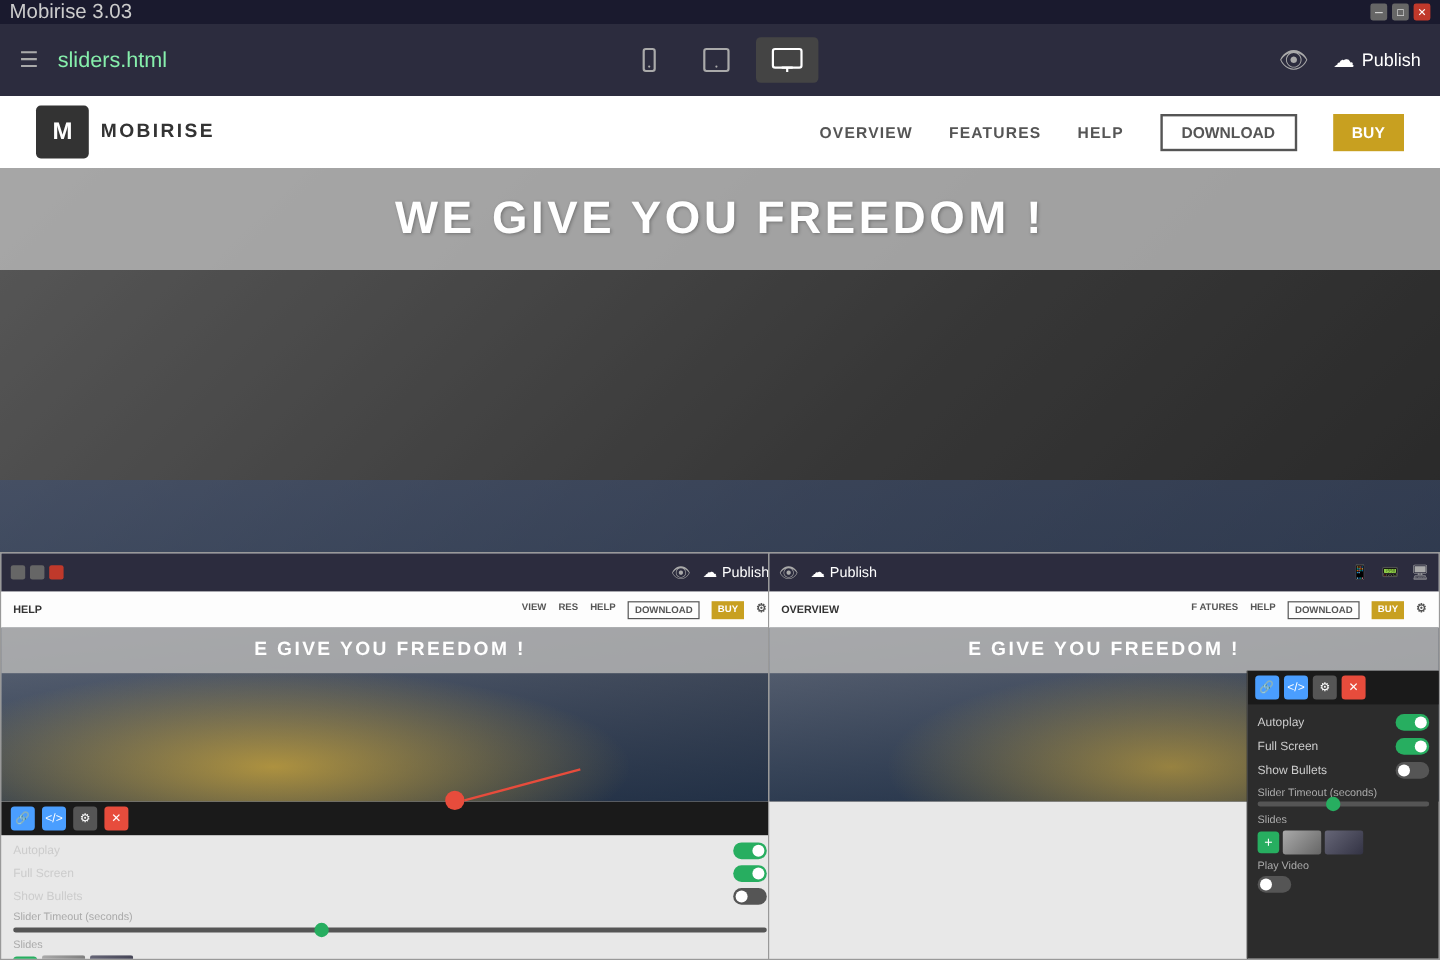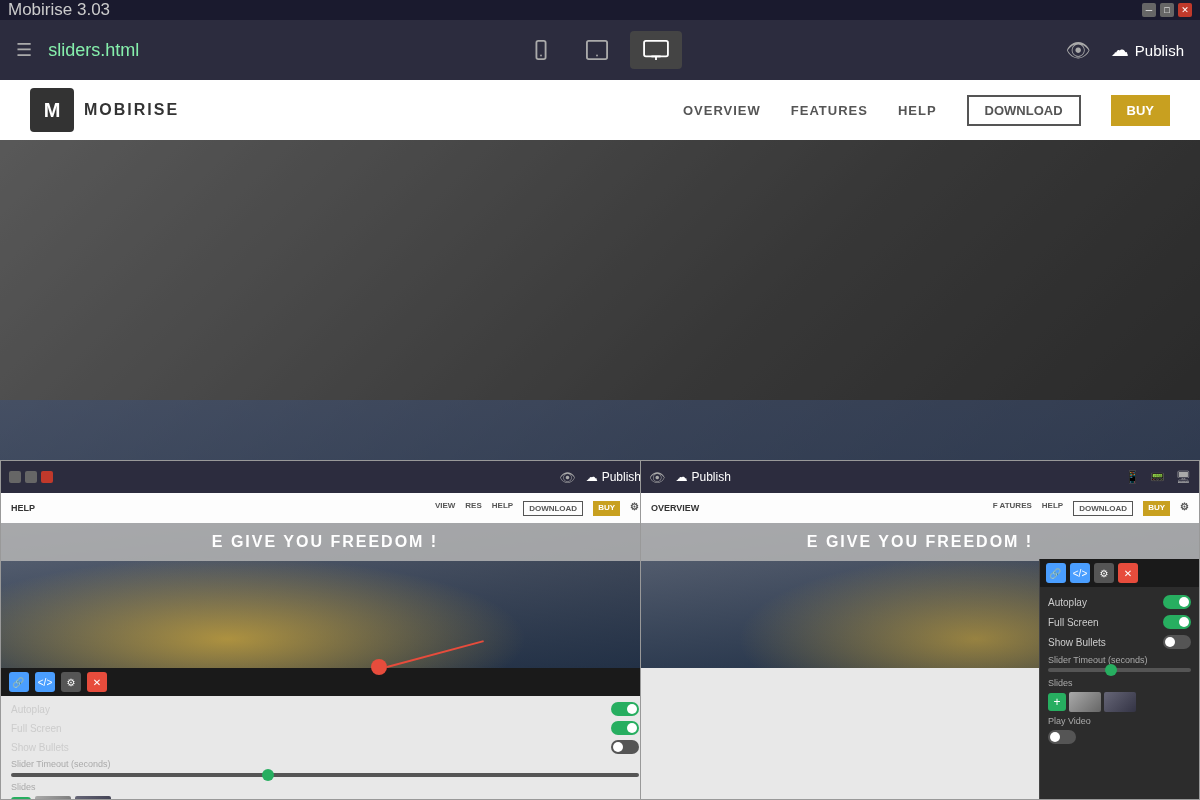--- a/index.html
+++ b/index.html
@@ -707,20 +707,23 @@
         <button class="site-nav-btn-buy">BUY</button>
       </div>
     </div>
 
     <div class="hero-slider">
       <div class="hero-bg">
         <div class="hero-bg-overlay"></div>
         <div class="sparkler-sim"></div>
       </div>
 
+      <div class="gray-band">
+        <span class="freedom-text">WE GIVE YOU FREEDOM !</span>
+      </div>
 
       <div class="handwritten-main">
         <span class="handwritten-title">Carousell embrsing another element ?</span>
       </div>
       <div class="handwritten-body">
         It's actually two of<br>them having same settings<br>and slightly displacement of<br>the slides to mimic one image
       </div>
 
       <div class="nested-screenshot">
 

